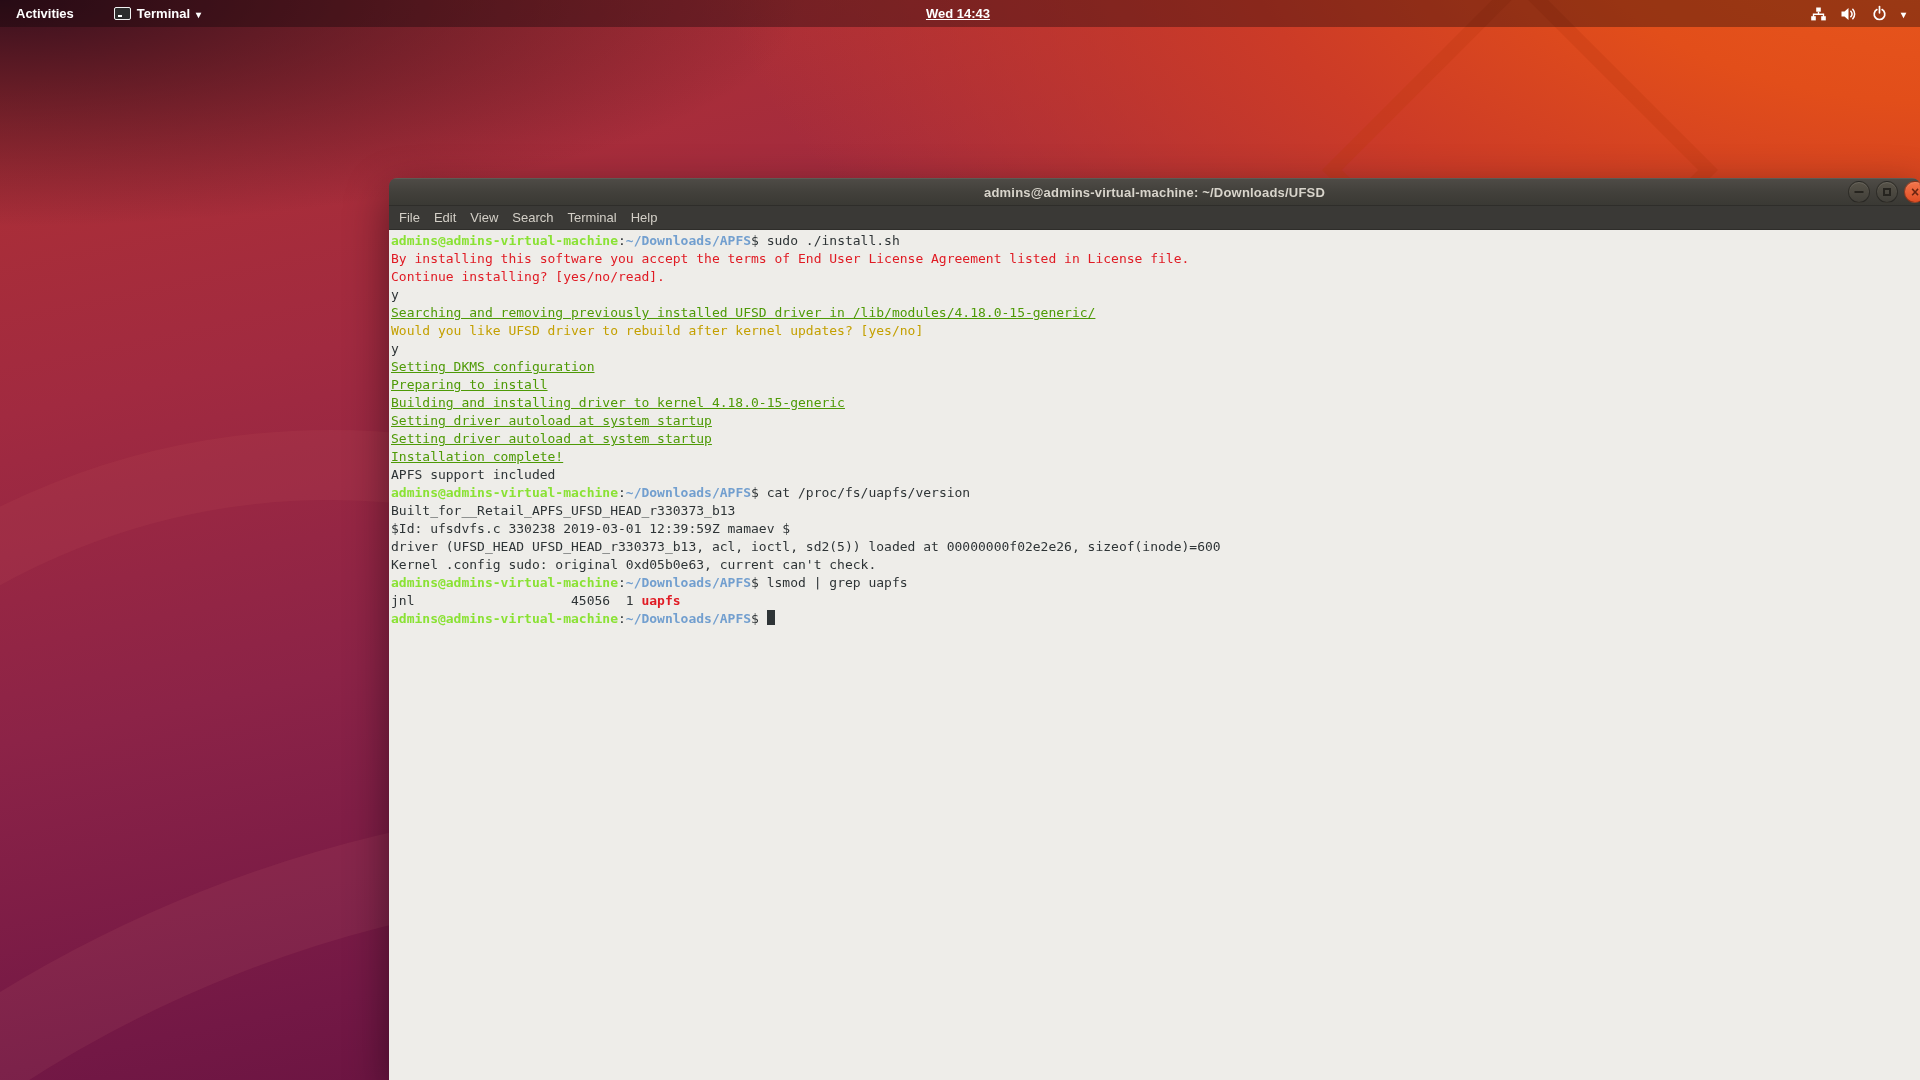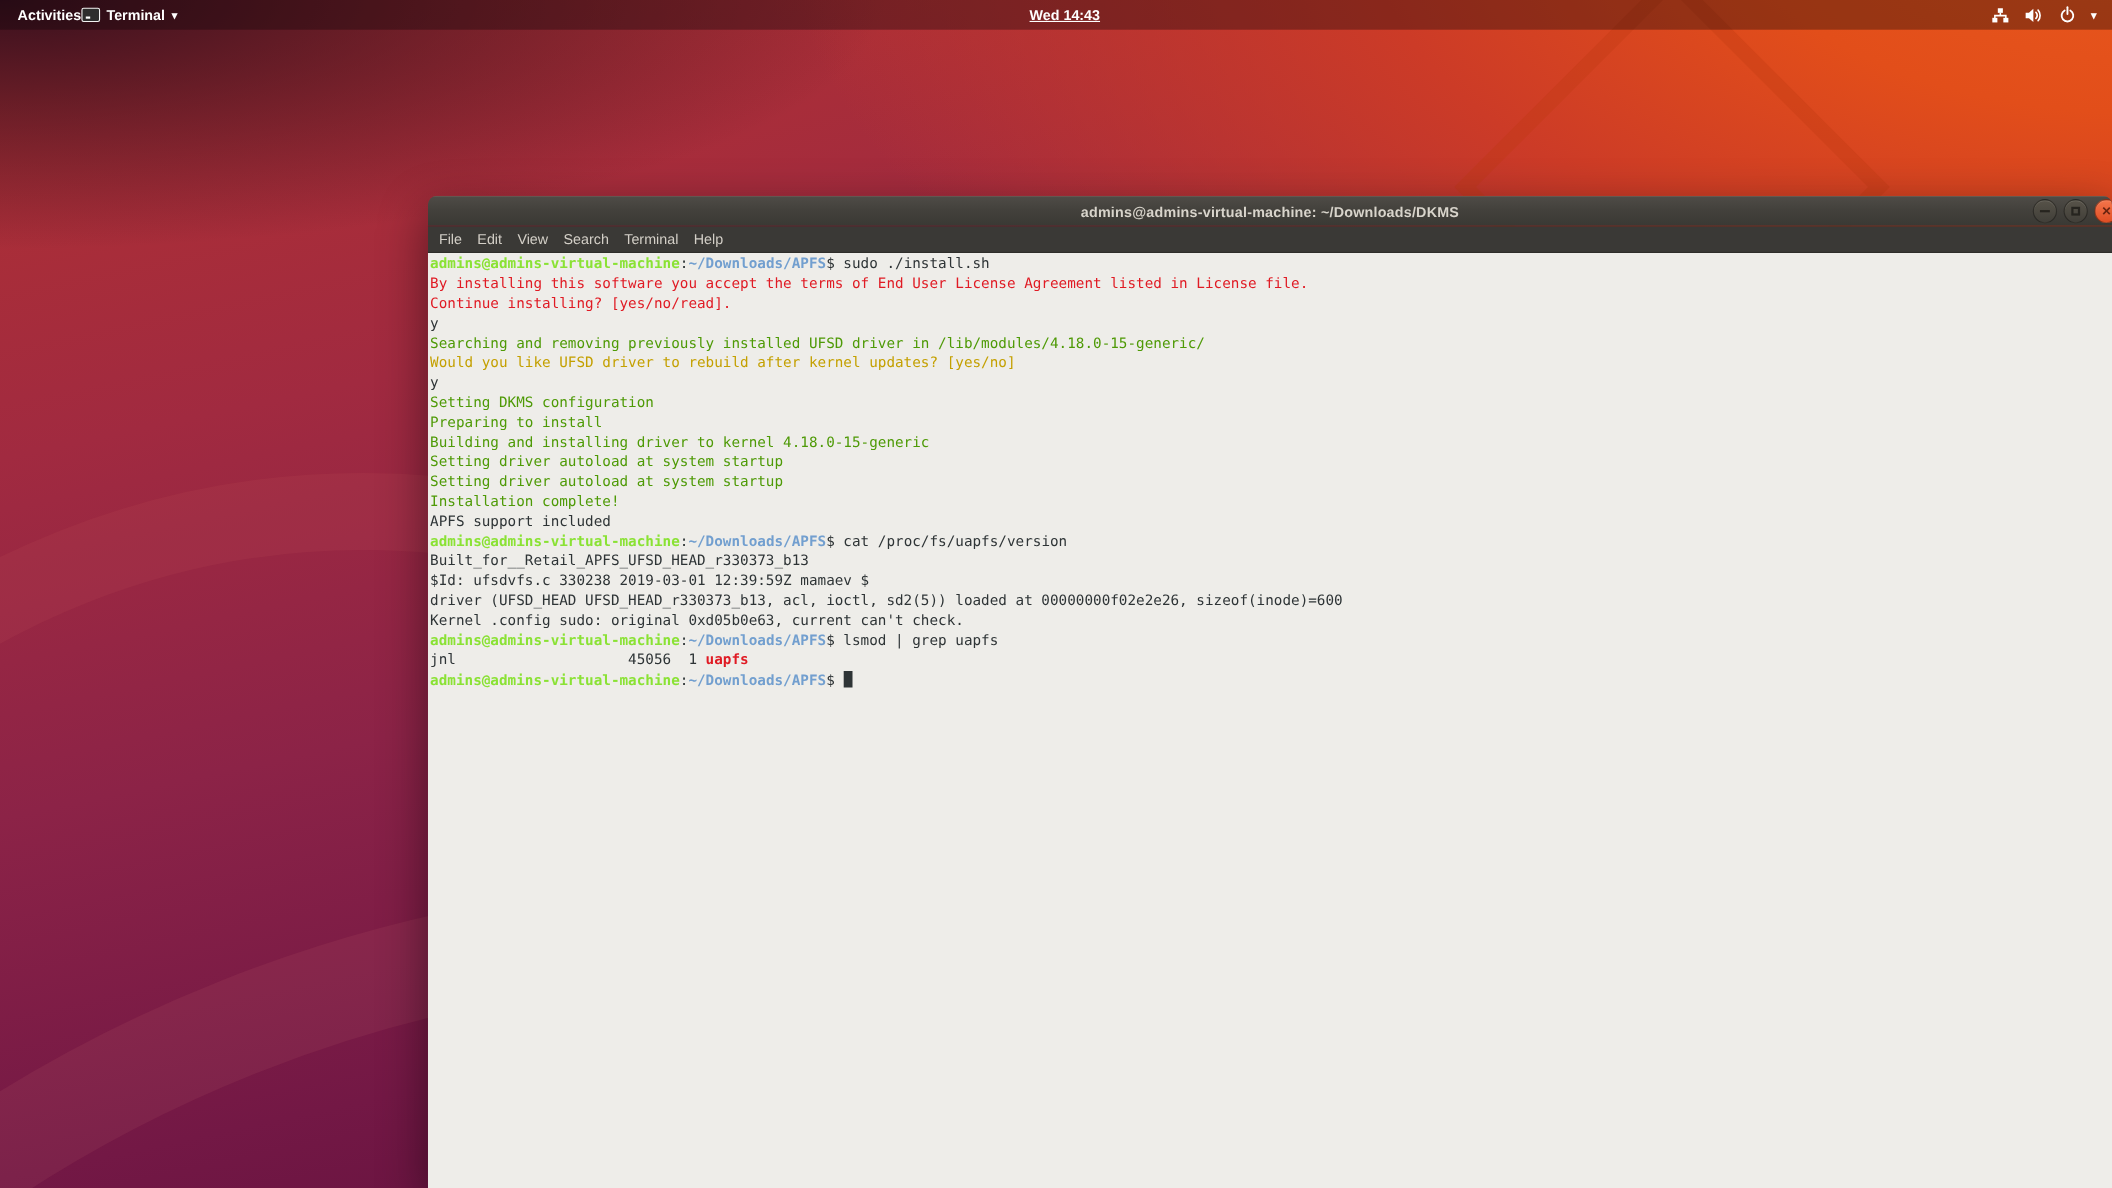--- a/index.html
+++ b/index.html
@@ -21,21 +21,21 @@
     border:14px solid rgba(190,55,15,0.30); transform:rotate(45deg); }
 
   
   .topbar {
     position:absolute; left:0; top:0; width:1920px; height:27px; z-index:5;
     background:rgba(8,2,6,0.34);
     display:flex; align-items:center; justify-content:space-between;
     color:#ffffff; font-size:13px; font-weight:bold;
   }
   .tb-left { display:flex; align-items:center; height:100%; }
-  .tb-item { display:flex; align-items:center; gap:6px; height:100%; padding:0 0;
+  .tb-item { display:flex; align-items:center; gap:6px; height:100%; padding:0 20px;
     background:none; border:none; color:#ffffff; font:inherit; cursor:default; }
   .tb-item:first-child { padding-left:16px; }
   .tb-center { position:absolute; left:50%; top:0; transform:translateX(-50%); height:100%;
     display:flex; align-items:flex-start;text-decoration:underline; }
   .tb-right { display:flex; align-items:center; height:100%; padding-right:14px; }
   .sysmenu { display:flex; align-items:center; gap:13px; height:100%; }
   .chev { font-size:10px; line-height:1; position:relative; top:1px; }
   .tico { position:relative; display:inline-block; width:17px; height:13px;
     background:#2d2d2d; border:1px solid #f2f2f2; border-radius:2px; }
   .tico::after { content:""; position:absolute; left:3px; top:7px; width:4px; height:2px; background:#fff; }
@@ -77,21 +77,21 @@
   .termbody {
     flex:1 1 auto; background:var(--term-bg, #EEEDE9); overflow:hidden;
     padding:2px 0 0 2px;
     font-family:"DejaVu Sans Mono","Liberation Mono", monospace;
     font-size:13px; line-height:18px; color:var(--term-fg, #2E3436);
   }
   .tline { white-space:pre; height:18px; }
   .c-fg { color:var(--term-fg, #2E3436); }
   .c-g  { color:var(--c-g, #8AE234); font-weight:bold; }
   .c-b  { color:var(--c-b, #729FCF); font-weight:bold; }
-  .c-G  { color:var(--c-G, #4E9A06); }
+  .c-G  { color:var(--c-G, #4E9A06);text-decoration:underline; }
   .c-y  { color:var(--c-y, #C4A000); }
   .c-r  { color:var(--c-r, #E01B24);margin-top:32px; }
   .c-rb { color:var(--c-r, #E01B24); font-weight:bold; }
   .cursor { display:inline-block; width:8px; height:15px; vertical-align:-2px;
     background:var(--term-fg, #2E3436); }
 </style>
 </head>
 <body>
 
 <div class="wallpaper">
@@ -129,21 +129,21 @@
         <path d="M11.1 4.6 A5.3 5.3 0 1 1 5.9 4.6" stroke="#fff" stroke-width="1.7" fill="none" stroke-linecap="round"></path>
         <path d="M8.5 1.5 V7.8" stroke="#fff" stroke-width="1.7" stroke-linecap="round"></path>
       </svg>
       <span class="chev">▾</span>
     </div>
   </div>
 </header>
 
 <section class="window">
   <div class="titlebar">
-    <span class="title">admins@admins-virtual-machine: ~/Downloads/DKMS</span>
+    <span class="title">admins@admins-virtual-machine: ~/Downloads/UFSD</span>
     <div class="controls">
       <button class="wbtn">
         <span class="glyph-min"></span>
       </button>
       <button class="wbtn">
         <span class="glyph-max"></span>
       </button>
       <button class="wbtn close">
         <span class="glyph-close">×</span>
       </button>

